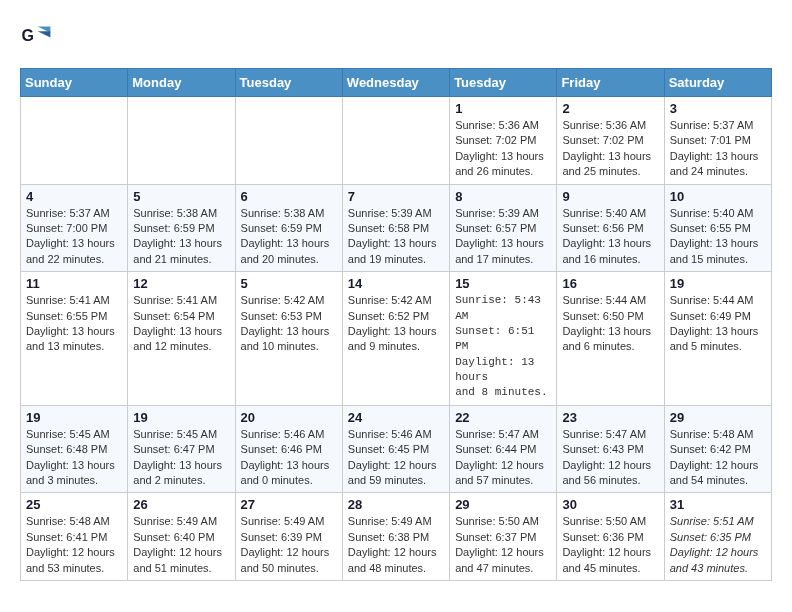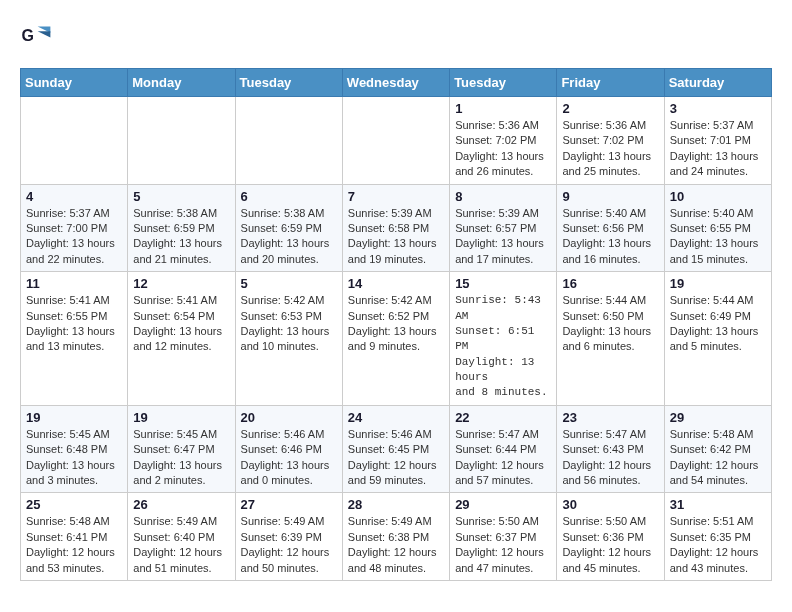--- a/index.html
+++ b/index.html
@@ -340,20 +340,20 @@
         </td>
         <td>
           <div class="day-num">30</div>
           <div class="day-info" style="white-space: pre-line;">Sunrise: 5:50 AM
 Sunset: 6:36 PM
 Daylight: 12 hours
 and 45 minutes.</div>
         </td>
         <td>
           <div class="day-num">31</div>
-          <div class="day-info" style="white-space: pre-line;">Sunrise: 5:51 AM
+          <div class="day-info" style="white-space: pre-line; font-style: italic;">Sunrise: 5:51 AM
 Sunset: 6:35 PM
 Daylight: 12 hours
 and 43 minutes.</div>
         </td>
       </tr>
     </tbody>
 </table>
 
 </body></html>

